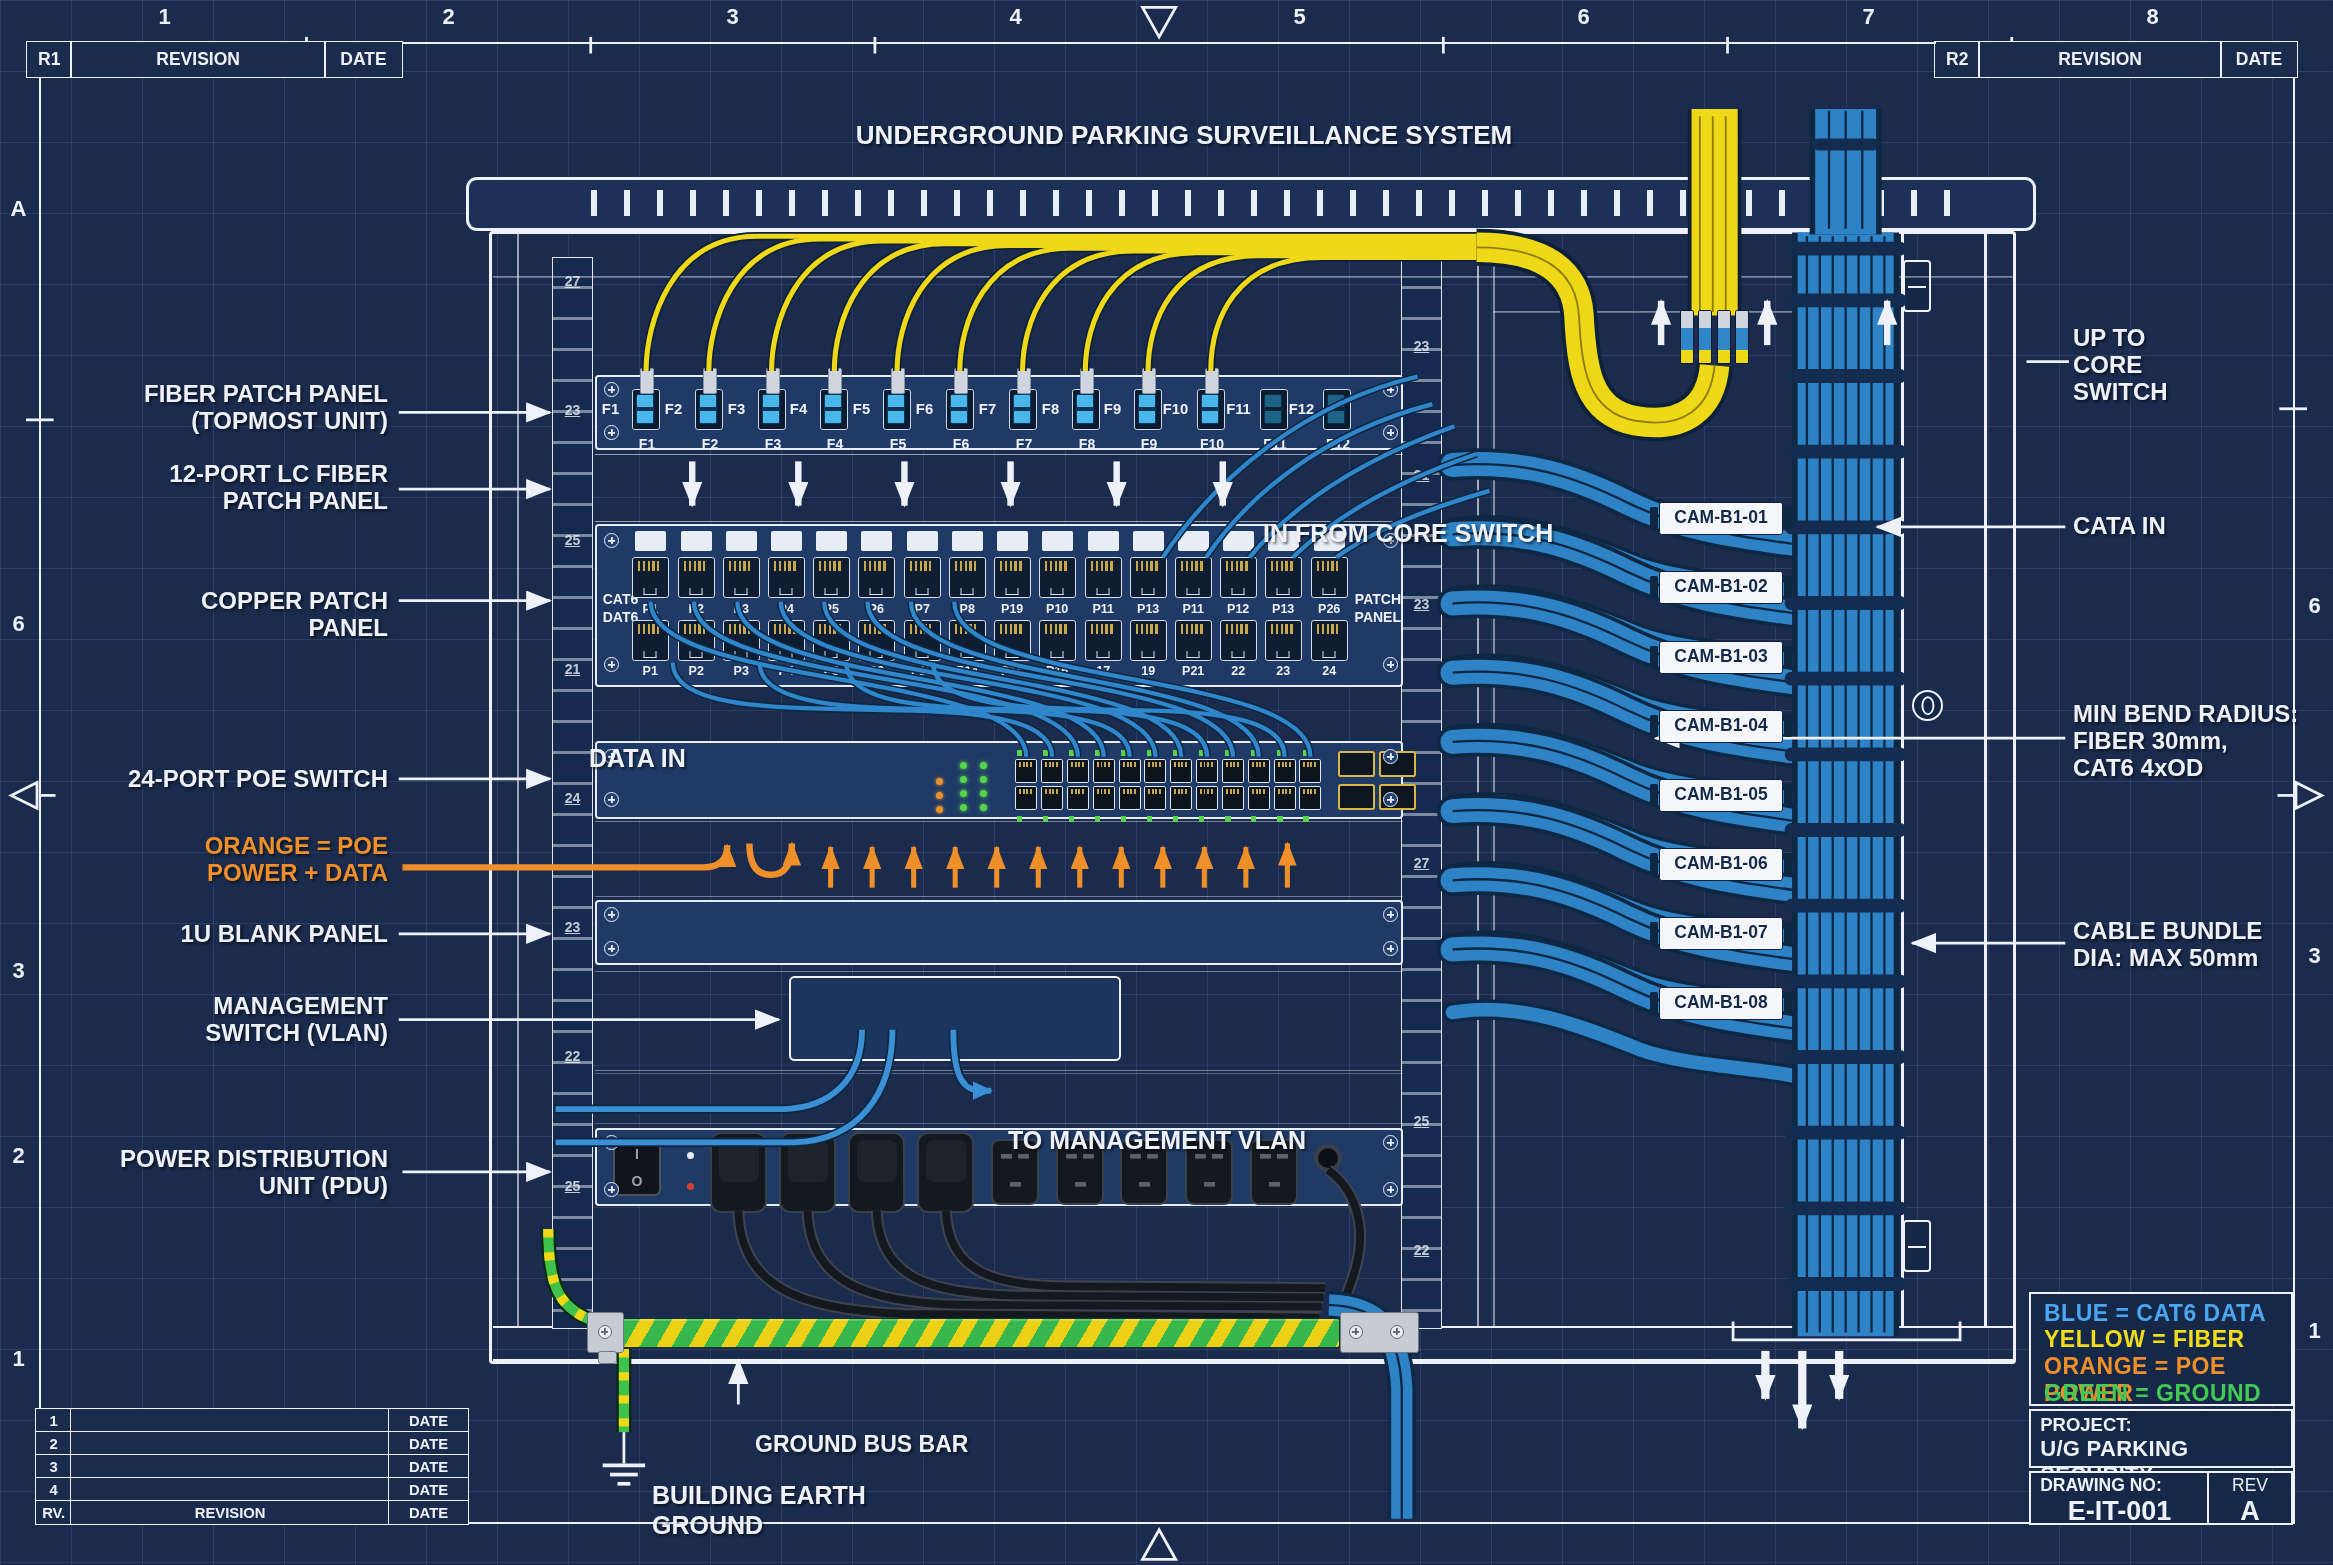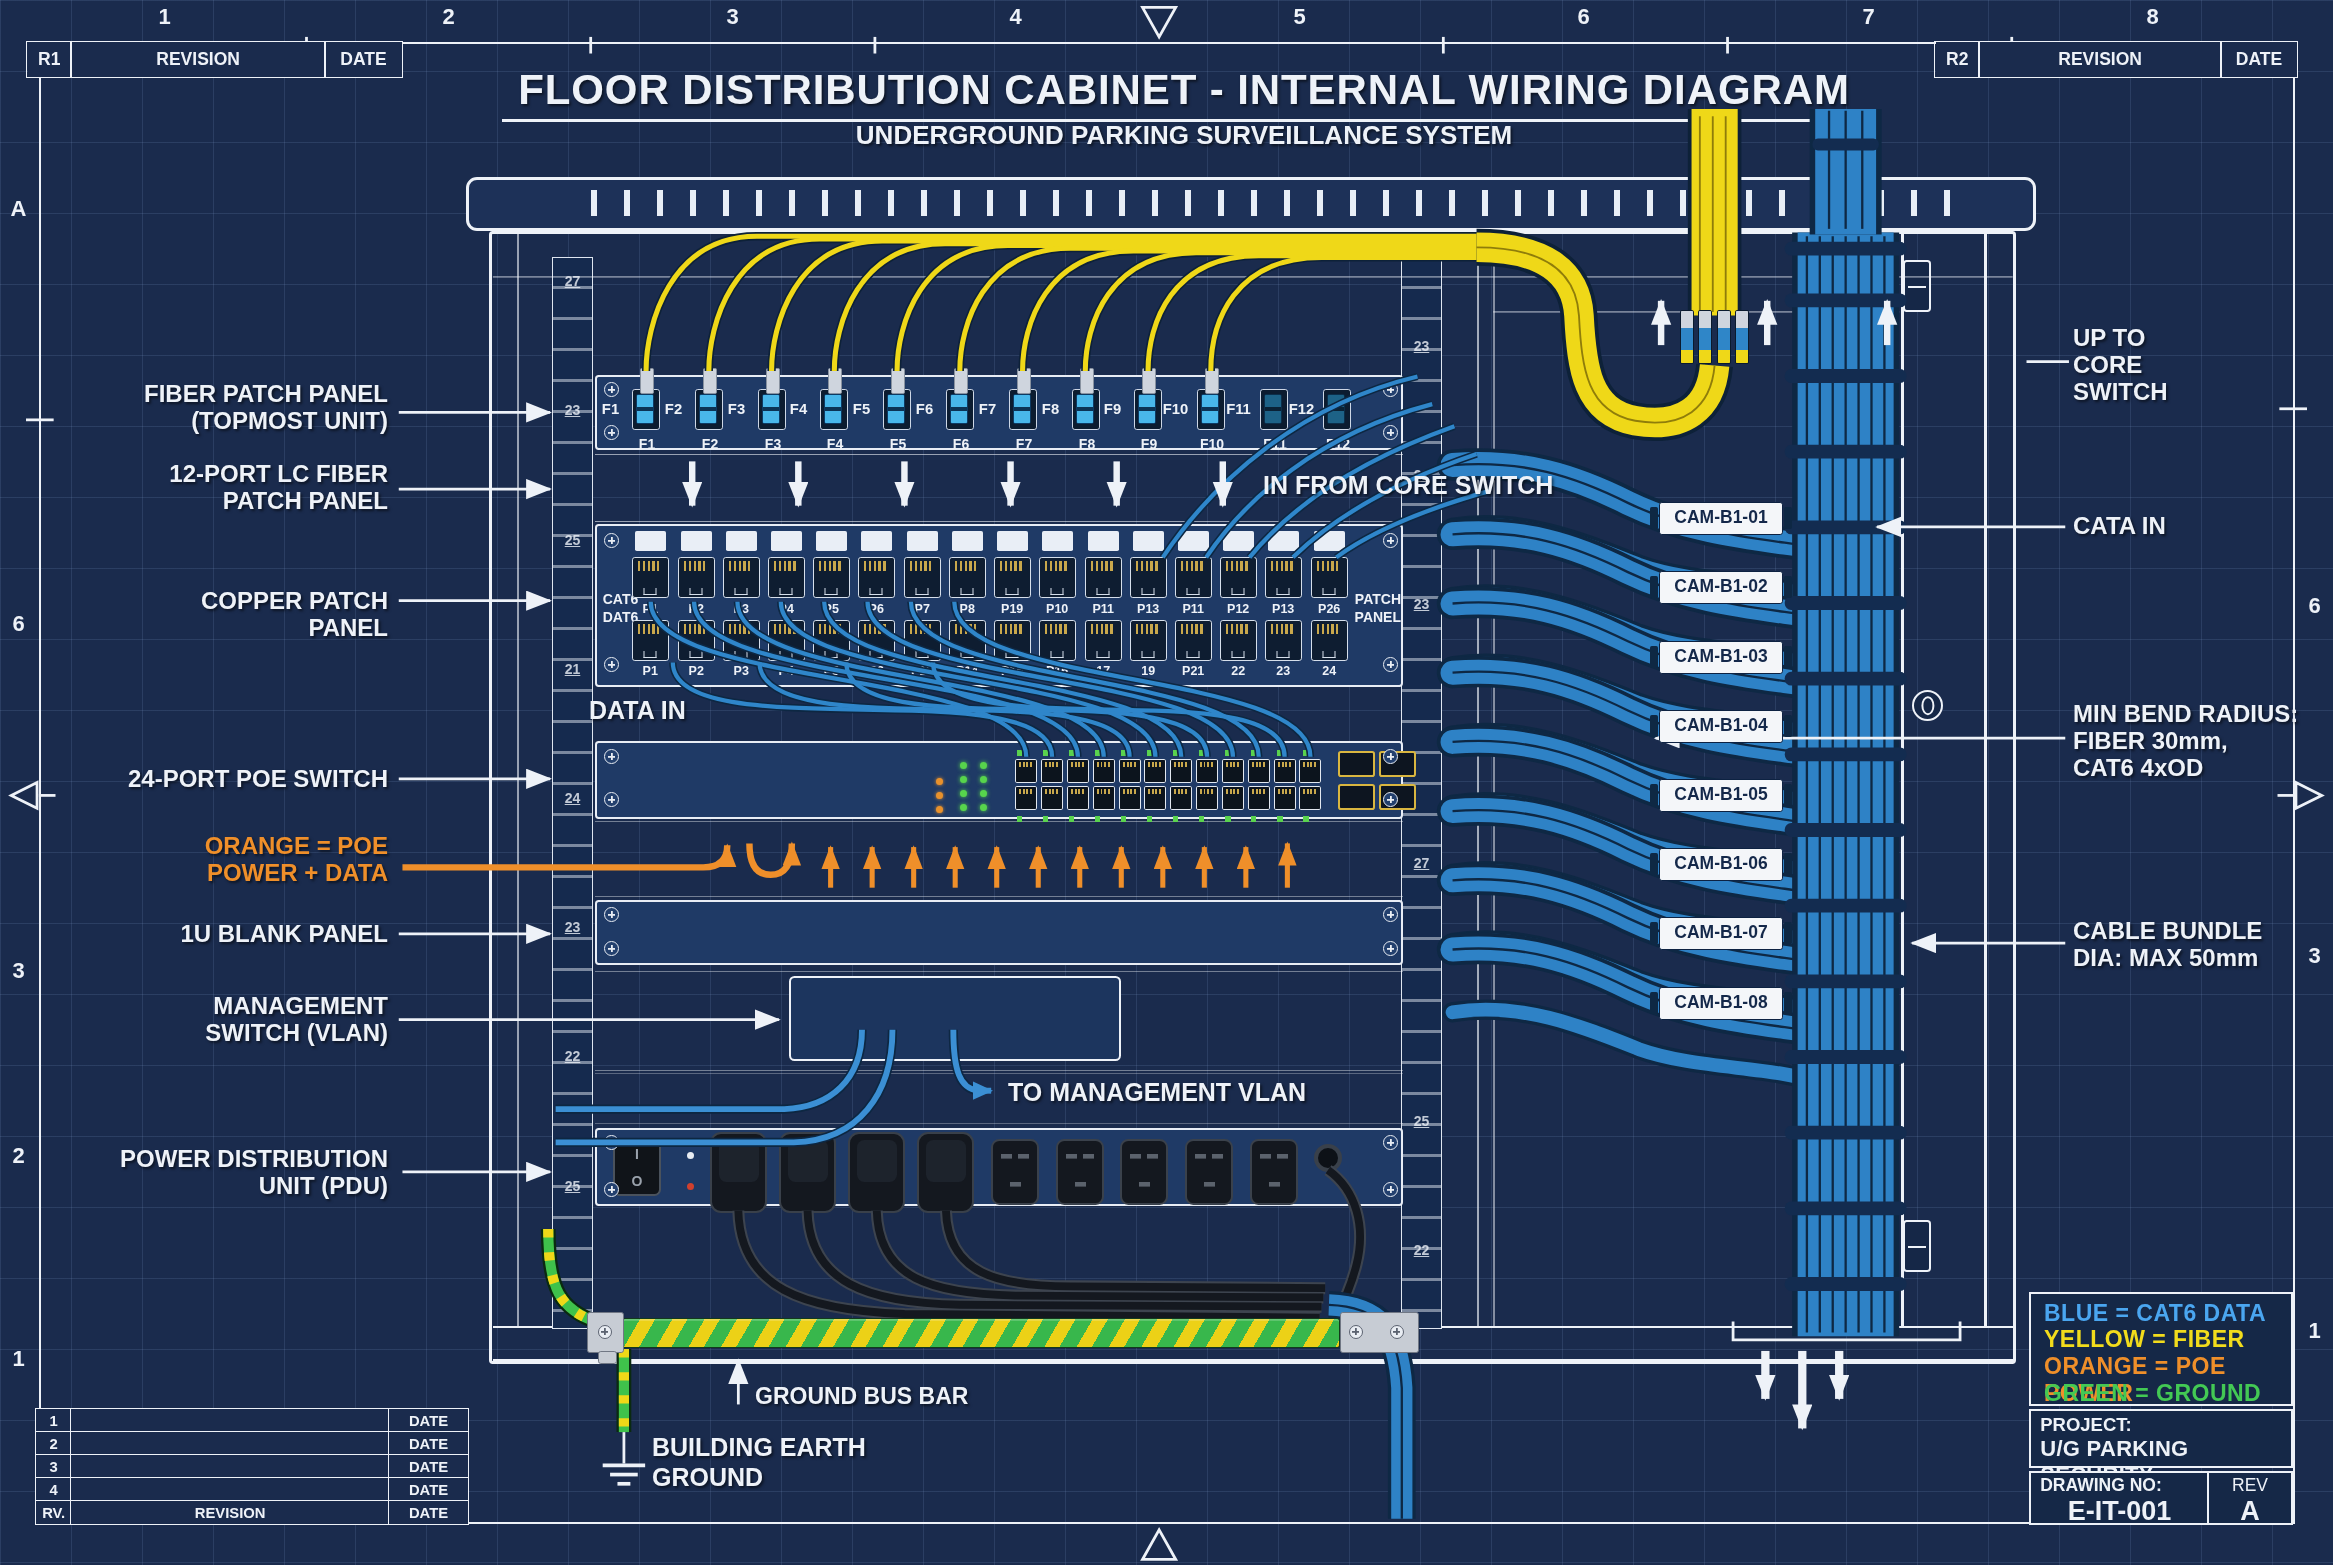--- a/index.html
+++ b/index.html
@@ -93,21 +93,21 @@
   
   .busbar{left:622px;top:1318px;width:718px;height:29.5px;border:1.8px solid #123a1c;border-radius:2.8px;z-index:6;
     background:repeating-linear-gradient(120deg,#38b74c 0 14.8px,#ecd117 14.8px 28px);box-shadow:inset 0 1.8px rgba(255,255,255,.25);}
   .gplate{background:#c7ccd4;border:1.8px solid #707784;border-radius:2.8px;z-index:6;}
   .gscrew{position:absolute;width:14px;height:14px;border-radius:50%;border:1.8px solid #5b6270;box-sizing:border-box;z-index:7;
     background:linear-gradient(#5b6270,#5b6270) center/7.4px 1.8px no-repeat,linear-gradient(#5b6270,#5b6270) center/1.8px 7.4px no-repeat,#e9edf3;}
   
   .co-l{left:120px;width:268px;text-align:right;font-size:24px;font-weight:bold;line-height:1.12;white-space:pre-line;z-index:9;}
   .co-r{left:2073px;width:231px;text-align:left;font-size:24px;font-weight:bold;line-height:1.12;white-space:pre-line;z-index:9;}
   .orange{color:#ef8f2a;}
-  .ann{font-weight:bold;z-index:9;white-space:pre-line;}
+  .ann{font-weight:bold;z-index:9;white-space:pre-line;margin-top:48px;}
   
   .box{border:2.8px solid #eef2f8;background:#152847;z-index:9;}
   .lg{position:absolute;left:13px;font-size:23px;font-weight:bold;letter-spacing:0.5px;}
   .lg0{color:#4aa6f0;} .lg1{color:#f2dc1c;} .lg2{color:#ef8f2a;} .lg3{color:#43c954;}
   
   .rtrow{display:flex;height:23px;}
   .rtrow div{border:1.8px solid #eef2f8;box-sizing:border-box;margin-left:-1.8px;margin-top:-1.8px;display:flex;align-items:center;
     justify-content:center;font-size:14.8px;font-weight:bold;background:#1a2b4d;}
   
   svg *{fill:none;}
@@ -158,21 +158,20 @@
     <div style="width:46px">R1</div>
     <div style="flex:1">REVISION</div>
     <div style="width:79px">DATE</div>
   </div>
   <div class="abs revblk" style="left:1936px;top:41px;width:362px;z-index:9">
     <div style="width:46px">R2</div>
     <div style="flex:1">REVISION</div>
     <div style="width:78px">DATE</div>
   </div>
 
-  <div class="abs title tsh"><span>FLOOR DISTRIBUTION CABINET - INTERNAL WIRING DIAGRAM</span></div>
   <div class="abs subtitle tsh">UNDERGROUND PARKING SURVEILLANCE SYSTEM</div>
 
   <div class="abs cap"></div>
   <div class="abs vents"></div>
   <div class="abs body"></div>
   <div class="abs vline" style="left:517px;top:234px;width:1.8px;height:1093px;opacity:.6"></div>
   <div class="abs vline" style="left:1477px;top:234px;width:1.8px;height:1093px;opacity:.65"></div>
   <div class="abs vline" style="left:1493px;top:234px;width:1.8px;height:1093px;opacity:.5"></div>
   <div class="abs vline" style="left:1901px;top:234px;width:2.8px;height:1093px"></div>
   <div class="abs vline" style="left:1984px;top:234px;width:2.8px;height:1093px"></div>

